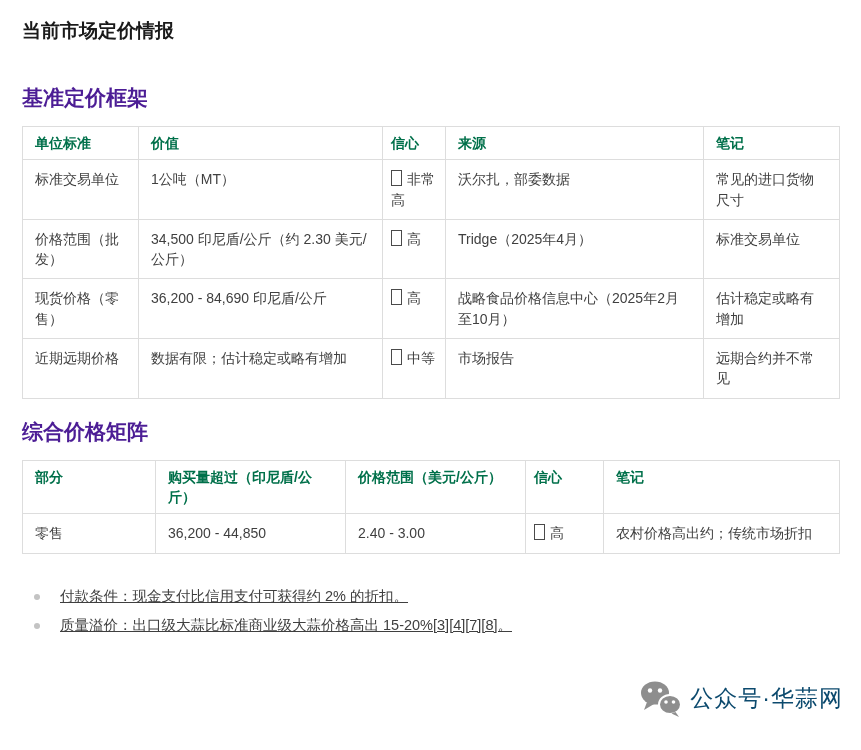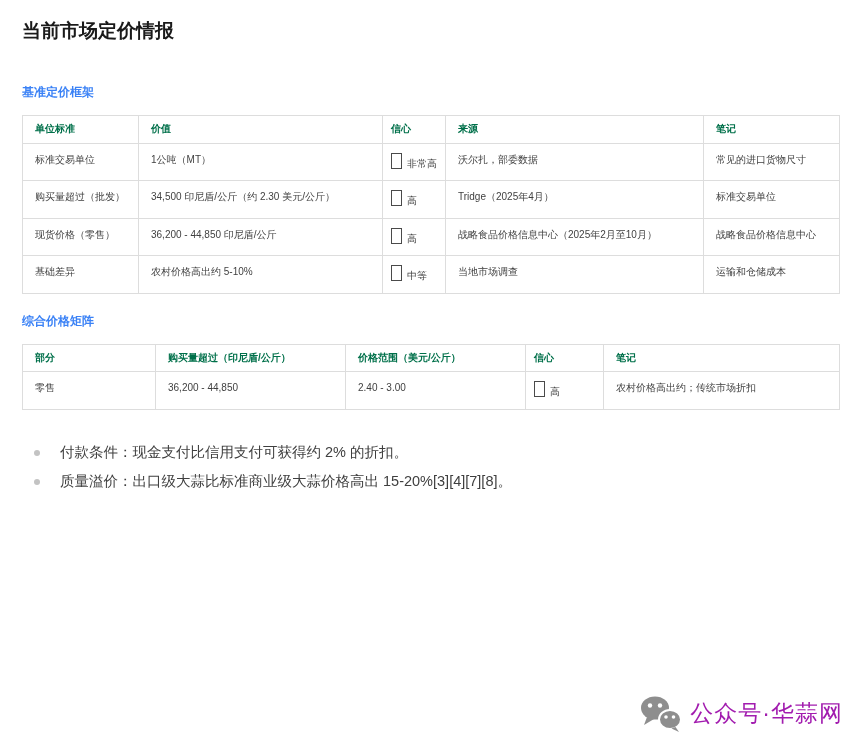--- a/index.html
+++ b/index.html
@@ -8,27 +8,27 @@
     background:#ffffff;
     font-family:"Liberation Sans","DejaVu Sans",sans-serif;
     color:#3f3f3f;
   }
   .content{padding:10px 22px 0 22px;}
   .page-title{
     font-size:19px;font-weight:bold;color:#1a1a1a;
     margin:0;padding-top:8px;
   }
   .section-heading{
-    font-size:12px;font-weight:bold;color:#3b82f6;
+    font-size:21px;font-weight:bold;color:#4c1d95;
     margin:40px 0 0 0;
   }
   .section-heading.second{margin-top:19px;}
   table{
     border-collapse:collapse;table-layout:fixed;
-    margin-top:14px;font-size:10px;
+    margin-top:14px;font-size:14px;
   }
   th,td{
     border:1px solid #dddddd;
     text-align:left;vertical-align:top;
     padding:9px 12px;line-height:1.45;
     word-break:break-word;overflow-wrap:break-word;
   }
   th{
     color:#00704a;font-weight:bold;padding:6px 12px;
     background:#ffffff;
@@ -38,30 +38,30 @@
   td.conf-cell,th.conf-cell{padding-left:8px;padding-right:8px;}
   .tofu{
     display:inline-block;width:9px;height:14px;
     border:1px solid #4a4a4a;margin-right:5px;vertical-align:-2px;
   }
   ul.notes{
     list-style:none;margin:32px 0 0 0;padding:0 0 0 10px;
     font-size:14.5px;color:#3f3f3f;
   }
   ul.notes li{
-    position:relative;padding-left:28px;margin-bottom:8px;line-height:1.45;
+    position:relative;padding-left:28px;margin-bottom:8px;line-height:1.45;text-decoration:underline;
   }
   ul.notes li::before{
     content:"";position:absolute;left:2px;top:8px;
     width:6px;height:6px;border-radius:50%;background:#c3c3c3;
   }
   .footer{
-    position:absolute;top:695px;right:18px;
+    position:absolute;top:680px;right:18px;
     display:flex;align-items:center;gap:9px;
-    color:#a21caf;font-size:23px;letter-spacing:1px;
+    color:#0c4a6e;font-size:23px;letter-spacing:1px;
   }
   .footer svg{display:block;}
 </style>
 </head>
 <body>
 
 <div class="content">
 
   <h1 class="page-title">当前市场定价情报</h1>
 
@@ -86,39 +86,39 @@
     </thead>
     <tbody>
       <tr>
         <td>标准交易单位</td>
         <td>1公吨（MT）</td>
         <td class="conf-cell"><span class="tofu"></span><span>非常高</span></td>
         <td>沃尔扎，部委数据</td>
         <td>常见的进口货物尺寸</td>
       </tr>
       <tr>
-        <td>购买量超过（批发）</td>
+        <td>价格范围（批发）</td>
         <td>34,500 印尼盾/公斤（约 2.30 美元/公斤）</td>
         <td class="conf-cell"><span class="tofu"></span><span>高</span></td>
         <td>Tridge（2025年4月）</td>
         <td>标准交易单位</td>
       </tr>
       <tr>
         <td>现货价格（零售）</td>
-        <td>36,200 - 44,850 印尼盾/公斤</td>
+        <td>36,200 - 84,690 印尼盾/公斤</td>
         <td class="conf-cell"><span class="tofu"></span><span>高</span></td>
         <td>战略食品价格信息中心（2025年2月至10月）</td>
-        <td>战略食品价格信息中心</td>
+        <td>估计稳定或略有增加</td>
       </tr>
       <tr>
-        <td>基础差异</td>
-        <td>农村价格高出约 5-10%</td>
+        <td>近期远期价格</td>
+        <td>数据有限；估计稳定或略有增加</td>
         <td class="conf-cell"><span class="tofu"></span><span>中等</span></td>
-        <td>当地市场调查</td>
-        <td>运输和仓储成本</td>
+        <td>市场报告</td>
+        <td>远期合约并不常见</td>
       </tr>
     </tbody>
   </table>
 
   <h2 class="section-heading second">综合价格矩阵</h2>
 
   <table class="t2">
     <colgroup>
       <col style="width:133px">
         <col style="width:190px">

